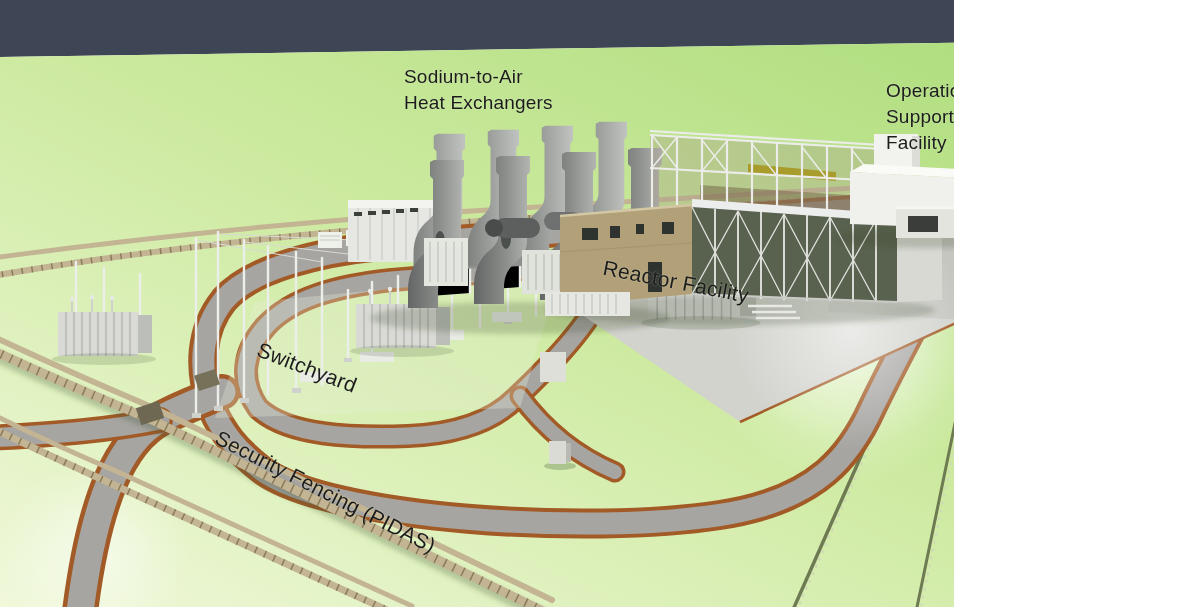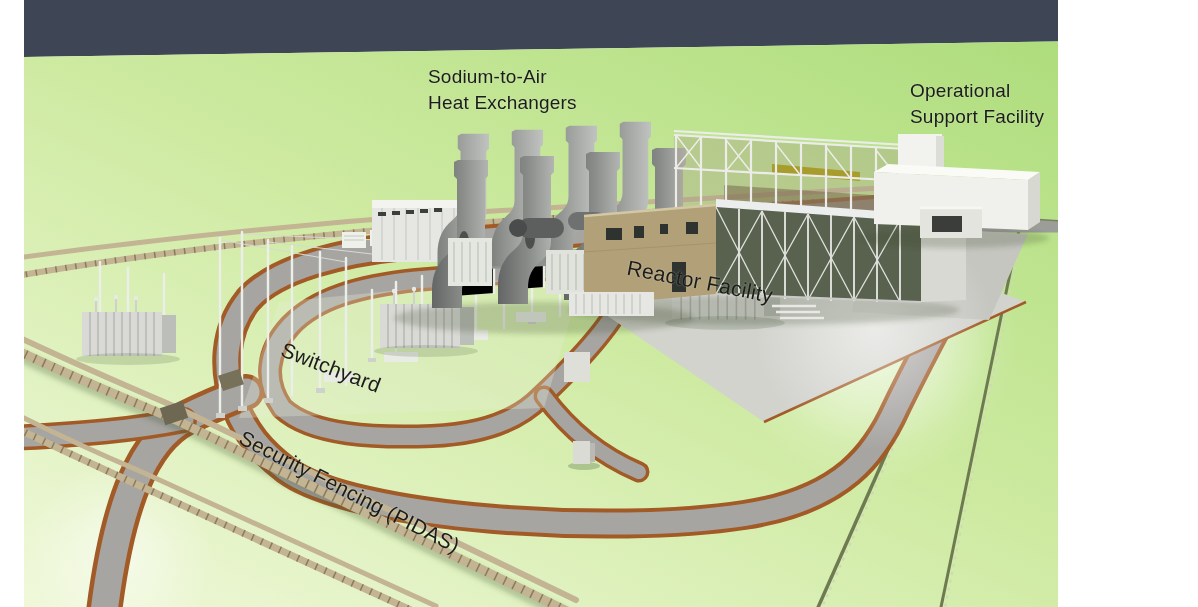--- a/index.html
+++ b/index.html
@@ -1,19 +1,18 @@
 <!DOCTYPE html>
 <html style="--sky: #3e4554; --ground-light: #f0f8da; --ground-mid: #cdeaa0; --ground-dark: #a9db77; --road: #a7a5a2; --curb: #a25a26; --fence: #c3b493; --fence-far: #6e7a52; --building-tan: #b2a079; --steel-white: #ecedea; --stack-gray-front: #848784; --stack-gray-back: #9ea19e; --glass: #59624f; --crane-yellow: #a89c2c; --label-text: #1c1c1c;"><head>
 <meta charset="utf-8">
 <style>
   html,body{margin:0;padding:0;background:#ffffff;}
   #stage{
-    position:relative;width:1034px;height:607px;overflow:hidden;
+    position:relative;width:954px;height:607px;overflow:hidden;
     font-family:"Liberation Sans",sans-serif;
-    margin-left:24px;
   }
   #scene{position:absolute;left:0;top:0;}
   .label{
     position:absolute;color:var(--label-text,#1c1c1c);
     font:400 19px/1.38 "Liberation Sans",sans-serif;
     white-space:pre-line;letter-spacing:.2px;
     text-shadow:0 0 2px rgba(235,245,215,.5);
   }
   #lbl-hx{left:404px;top:64px;}
   #lbl-osf{left:886px;top:78px;}

